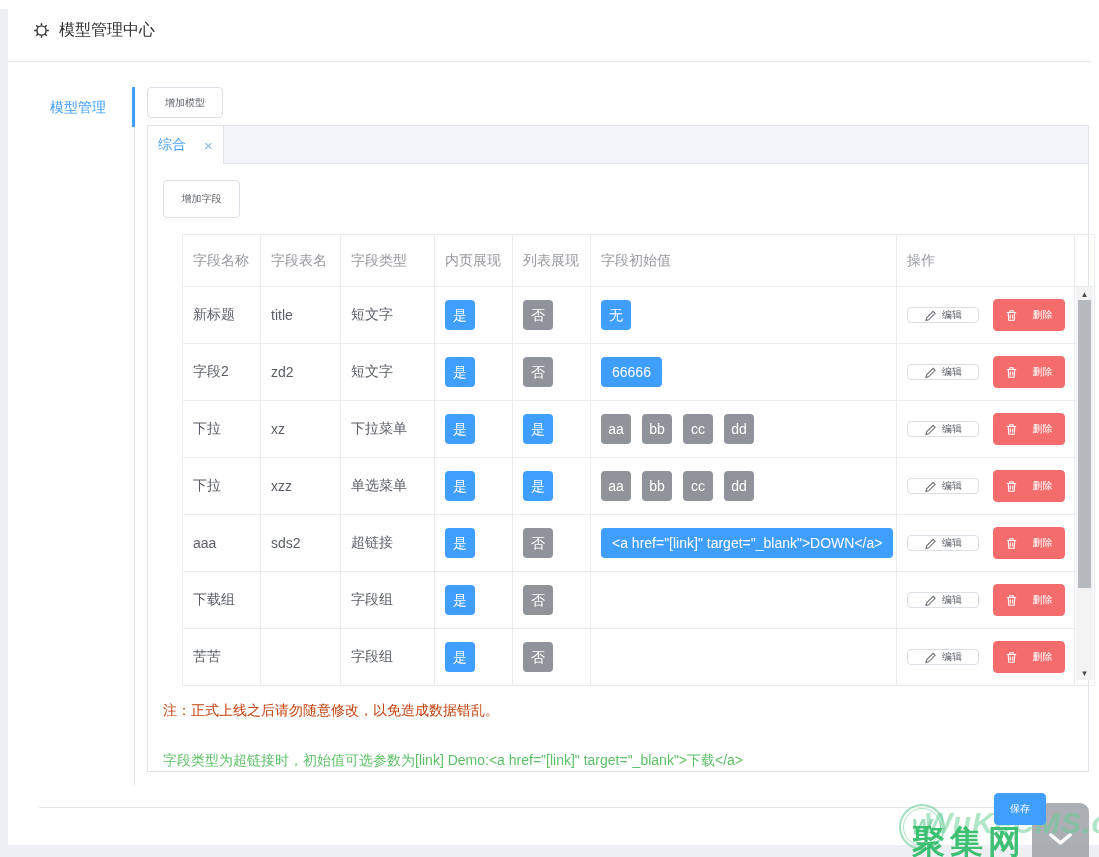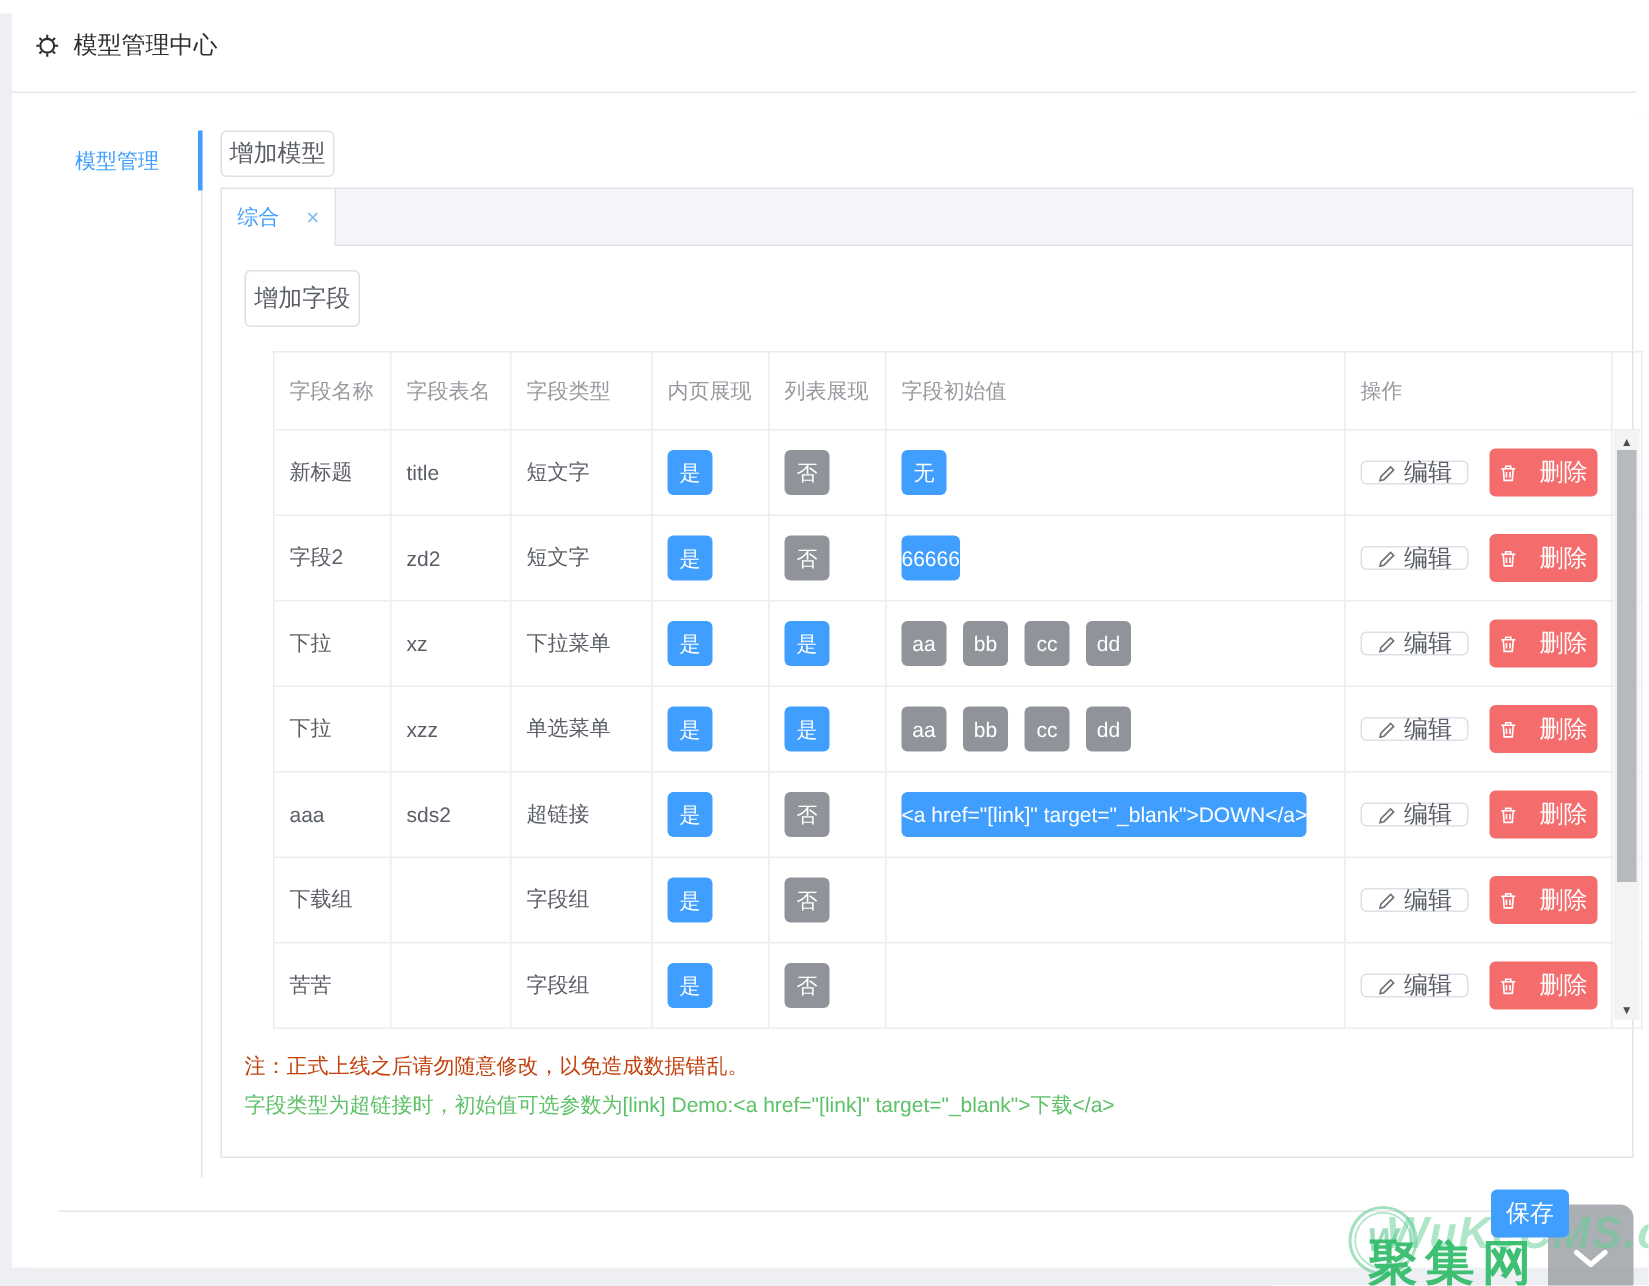--- a/index.html
+++ b/index.html
@@ -8,37 +8,37 @@
        font-family:"Liberation Sans","DejaVu Sans",sans-serif;font-size:14px;color:#5a5e66;}
 
   
   .rail{position:absolute;background:#edeff2;}
   .rail-left{left:0;top:9px;width:8px;height:848px;}
   .rail-right{left:1091px;top:77px;width:8px;height:768px;}
   .rail-bottom{left:0;top:845px;width:1099px;height:12px;}
 
   
   .topbar{position:absolute;left:8px;top:0;width:1083px;height:62px;background:#fff;
-          border-bottom:1px solid #e8e8e8;display:flex;align-items:center;padding-left:15px;}
+          border-bottom:1px solid #e8e8e8;display:flex;align-items:center;padding-left:25px;}
   .topbar .app-title{font-size:16px;color:#2e2e2e;margin-left:9px;}
   .gear{width:17px;height:17px;}
 
   
   .card{position:absolute;left:22px;top:77px;width:1083px;height:768px;background:#fff;text-decoration:underline;}
 
   
   .side-nav{position:absolute;left:0;top:10px;width:112px;}
   .side-item{height:40px;line-height:40px;text-align:center;font-size:14px;color:#2e3033;cursor:pointer;}
   .side-item.active{color:#409eff;}
   .nav-line{position:absolute;left:112px;top:10px;width:1px;height:698px;background:#e3e7ed;}
   .nav-active-bar{position:absolute;left:110px;top:10px;width:3px;height:40px;background:#409eff;}
 
   
   .btn{display:inline-flex;align-items:center;justify-content:center;border-radius:4px;
-       font-size:16px;cursor:pointer;border:1px solid #dcdfe6;background:#fff;color:#5a5e66;}
+       font-size:10px;cursor:pointer;border:1px solid #dcdfe6;background:#fff;color:#5a5e66;}
   .btn-add-model{position:absolute;left:125px;top:10px;width:76px;height:31px;}
 
   
   .tab-panel{position:absolute;left:125px;top:48px;width:942px;height:647px;border:1px solid #e0e4ea;background:#fff;}
   .tab-bar{height:38px;background:#f3f5f8;border-bottom:1px solid #e0e4ea;display:flex;}
   .tab{width:76px;height:38px;background:#fff;border-right:1px solid #e0e4ea;display:flex;
        align-items:center;justify-content:center;gap:18px;color:#409eff;font-size:14px;cursor:pointer;}
   .tab .close{color:#85b9ef;font-size:15px;line-height:1;cursor:pointer;}
   .pane{padding:16px 15px 0 15px;}
   .btn-add-field{width:77px;height:38px;margin-bottom:16px;}
@@ -48,36 +48,36 @@
   table{width:912px;border-collapse:collapse;table-layout:fixed;}
   th,td{border:1px solid #e9edf2;padding-left:10px;text-align:left;vertical-align:middle;
         font-weight:normal;overflow:hidden;white-space:nowrap;}
   th{height:52px;color:#97999e;font-size:14px;}
   td{height:57px;color:#5a5e66;font-size:14px;}
 
   .badge{display:inline-block;min-width:30px;height:30px;line-height:30px;border-radius:4px;
          color:#fff;text-align:center;font-size:14px;margin-right:11px;vertical-align:middle;}
   .badge.blue{background:#409eff;}
   .badge.gray{background:#909399;}
-  .badge.pad{padding:0 0;}
+  .badge.pad{padding:0 11px;}
   td .badge:last-child{margin-right:0;}
 
   .btn-edit{width:72px;height:16px;gap:5px;}
   .btn-delete{width:72px;height:32px;gap:14px;background:#f56c6c;border-color:#f56c6c;color:#fff;margin-left:10px;}
 
   
   .scrollbar{position:absolute;right:1px;top:53px;width:17px;height:393px;background:#f3f3f4;}
   .sb-arrow{position:absolute;left:0;width:17px;height:14px;color:#4e4e4e;font-size:8px;
             display:flex;align-items:center;justify-content:center;cursor:pointer;}
   .sb-up{top:0;}
   .sb-down{bottom:0;}
   .sb-thumb{position:absolute;left:2px;top:13px;width:13px;height:288px;background:#b6b9be;cursor:pointer;}
 
   .note1{margin-top:16px;color:#c2410c;font-size:14px;}
-  .note2{margin-top:8px;color:#5dc168;font-size:14px;}
+  .note2{margin-top:32px;color:#5dc168;font-size:14px;}
 
   
   .footer-line{position:absolute;left:17px;top:730px;width:1049px;height:1px;background:#e6e6e6;}
   .btn-save{position:absolute;left:972px;top:716px;width:52px;height:32px;background:#409eff;
             border-color:#409eff;color:#fff;z-index:30;}
 
   
   .fab{position:absolute;left:1032px;top:803px;width:57px;height:62px;background:rgba(158,162,168,.85);
        border-radius:9px;z-index:10;cursor:pointer;}
   .fab svg{position:absolute;left:17px;top:30px;}

